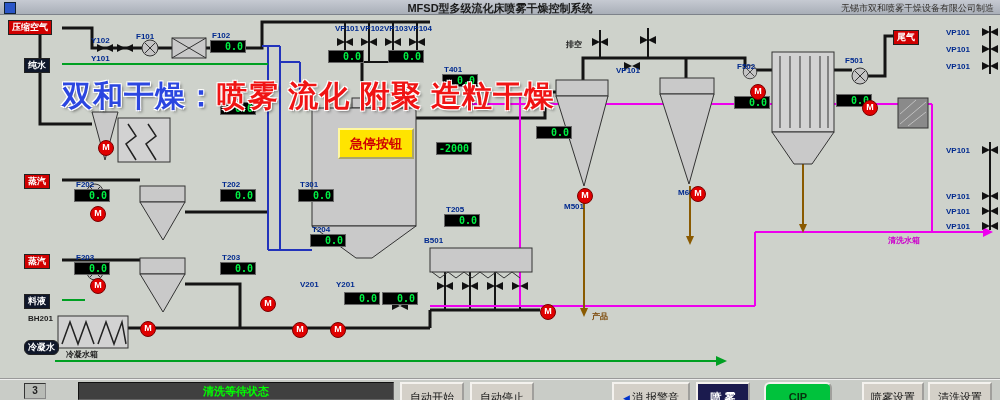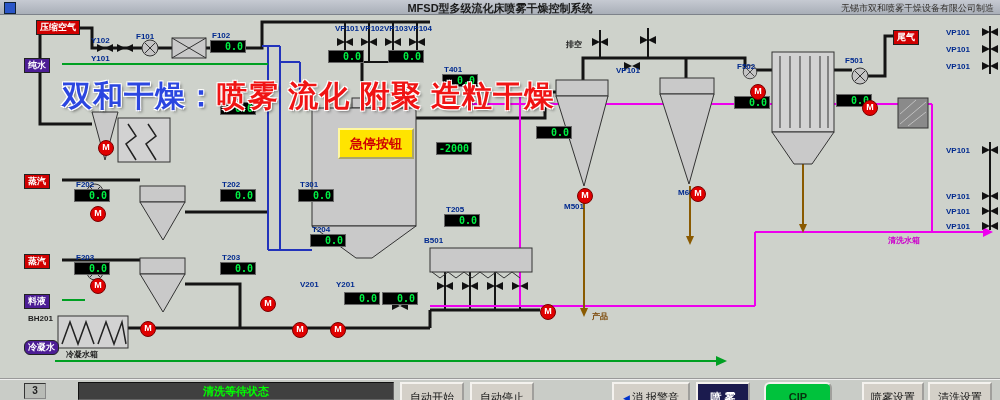--- a/index.html
+++ b/index.html
@@ -11,21 +11,21 @@
   .titleicon{position:absolute;left:4px;top:2px;width:10px;height:10px;background:#2b56c8;border:1px solid #123;}
   .title{position:absolute;left:0;right:0;top:1px;text-align:center;font-weight:bold;font-size:11px;color:#1a1a1a;}
   .maker{position:absolute;right:6px;top:2px;font-size:9px;color:#33302c;}
   
   .main{position:absolute;top:14px;left:0;width:1000px;height:364px;background:#ced2cb;}
   .main svg{position:absolute;left:0;top:0;z-index:1;}
   .lbl{position:absolute;font:bold 8px/9px "Liberation Sans",sans-serif;color:#012a8f;white-space:nowrap;z-index:5;}
   .pill{position:absolute;font:bold 9px/11px "Liberation Sans",sans-serif;color:#fff;padding:1px 3px;
         border:1px solid #222;z-index:5;white-space:nowrap;}
   .pill.red{background:#d00000;}
-  .pill.green{background:#4c1d95;}
+  .pill.green{background:#0f172a;}
   .display{position:absolute;width:36px;height:13px;background:#000;border:1px solid #666;box-sizing:border-box;z-index:6;}
   .display .val{display:block;color:#00ee44;font:bold 10px/11px "DejaVu Sans Mono",monospace;text-align:right;padding-right:2px;}
   .display .dlbl{position:absolute;bottom:12px;left:1px;font:bold 8px "Liberation Sans",sans-serif;color:#012a8f;white-space:nowrap;}
   .motor{position:absolute;width:14px;height:14px;border-radius:50%;background:#e00000;border:1px solid #700;
          color:#fff;font:bold 9px/13px "Liberation Sans",sans-serif;text-align:center;z-index:6;cursor:pointer;}
   .estop{position:absolute;left:338px;top:114px;width:76px;height:31px;background:#ffe400;
          border:2px outset #fff8a0;color:#d00000;font:bold 13px "Liberation Sans",sans-serif;z-index:7;cursor:pointer;}
   .watermark{position:absolute;left:62px;top:62px;z-index:50;pointer-events:none;white-space:nowrap;
              font-weight:bold;font-size:30px;letter-spacing:1px;}
   .wm-brand{color:#2b46e0;text-shadow:-1px -1px 0 #fff,1px -1px 0 #fff,-1px 1px 0 #fff,1px 1px 0 #fff,2px 2px 3px rgba(0,0,0,.45);}
@@ -162,21 +162,21 @@
         <use href="#vlv" x="982" y="48"></use>
           <use href="#vlv" x="982" y="132"></use>
         <use href="#vlv" x="982" y="178"></use>
           <use href="#vlv" x="982" y="193"></use>
         <use href="#vlv" x="982" y="208"></use>
       </g>
     </svg>
 
     <div>
 
-    <span class="pill red" style="left: 36px; top: 6px;">压缩空气</span>
+    <span class="pill red" style="left: 8px; top: 6px;">压缩空气</span>
         <span class="pill green" style="left: 24px; top: 44px;">纯水</span>
         <span class="pill red" style="left: 24px; top: 160px;">蒸汽</span>
         <span class="pill red" style="left: 24px; top: 240px;">蒸汽</span>
         <span class="pill green" style="left: 24px; top: 280px;">料液</span>
         <span class="pill green" style="left: 24px; top: 326px; border-radius: 6px;">冷凝水</span>
         <span class="pill red" style="left: 893px; top: 16px;">尾气</span>
       </div>
 
     <div>
 

